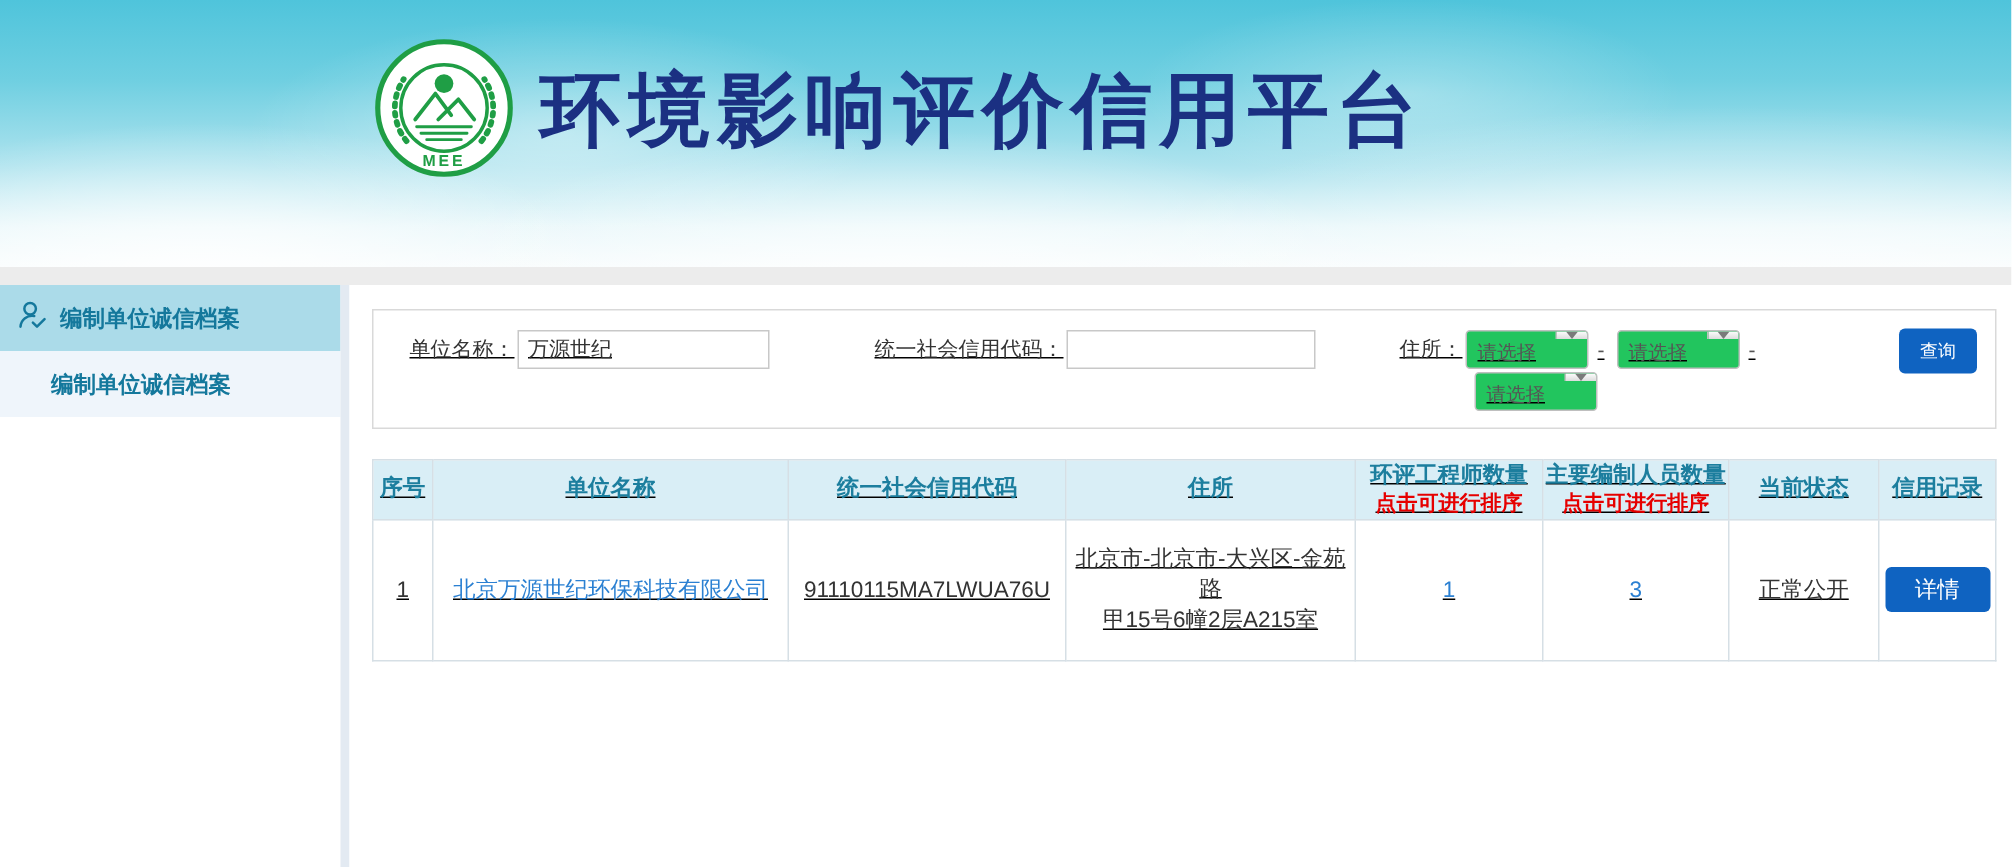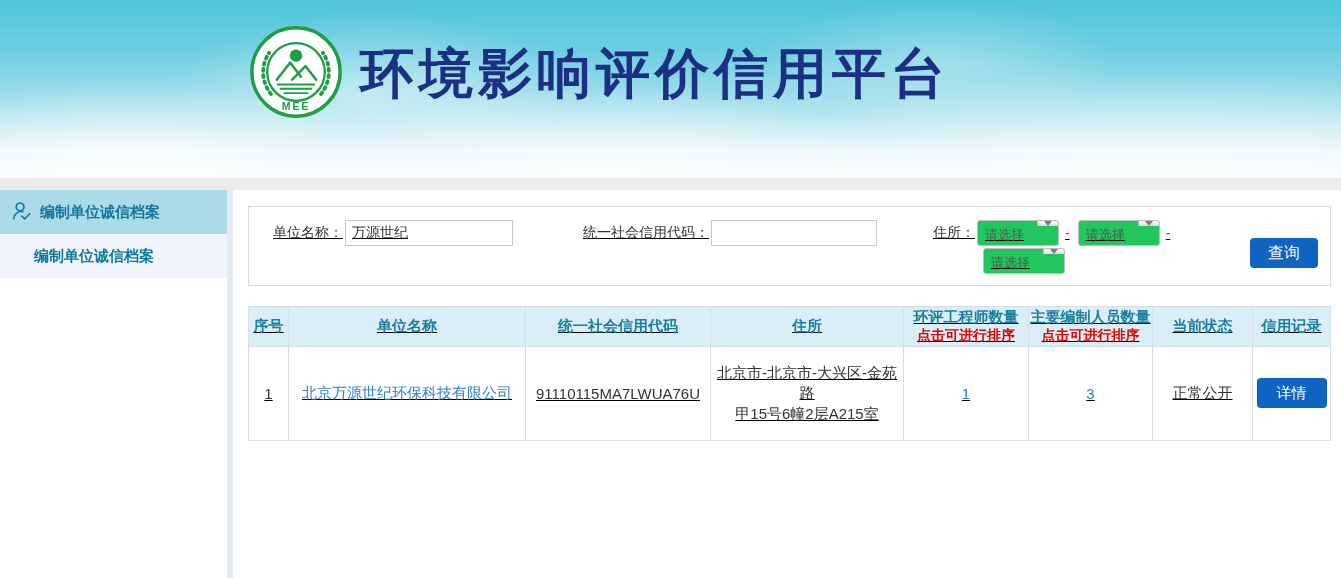--- a/index.html
+++ b/index.html
@@ -80,24 +80,23 @@
     display:flex; align-items:center; justify-content:center;
   }
   .arrow-down {
     width:0; height:0; border-left:4px solid transparent;
     border-right:4px solid transparent; border-top:5px solid #7a7a7a;
   }
   .dash { margin:0 6px; color:#555; font-size:14px; }
   .combo3-offset { margin-left:734px; }
   .query-btn {
     position:absolute; right:12px; top:12px;
-    width:68px; height:30px; background:#0f63c1; color:#fff;
-    border:none; border-radius:4px; font-size:16px; cursor:pointer;
+    width:52px; height:30px; background:#0f63c1; color:#fff;
+    border:none; border-radius:4px; font-size:12px; cursor:pointer;
     font-family:inherit;
-    margin-top:19px;
   }
 
   
   .units-table {
     width:100%; margin-top:20px; border-collapse:collapse; table-layout:fixed;
   }
   .units-table th, .units-table td {
     border:1px solid #d6dfe5; text-align:center; vertical-align:middle;
   }
   .units-table th {

